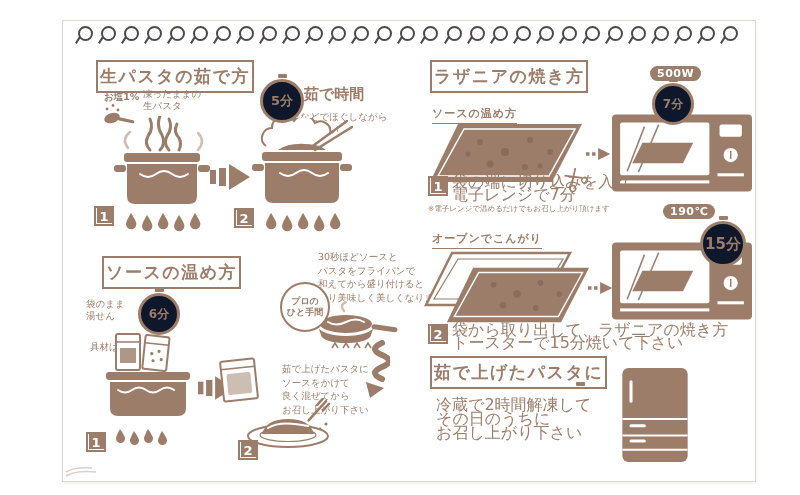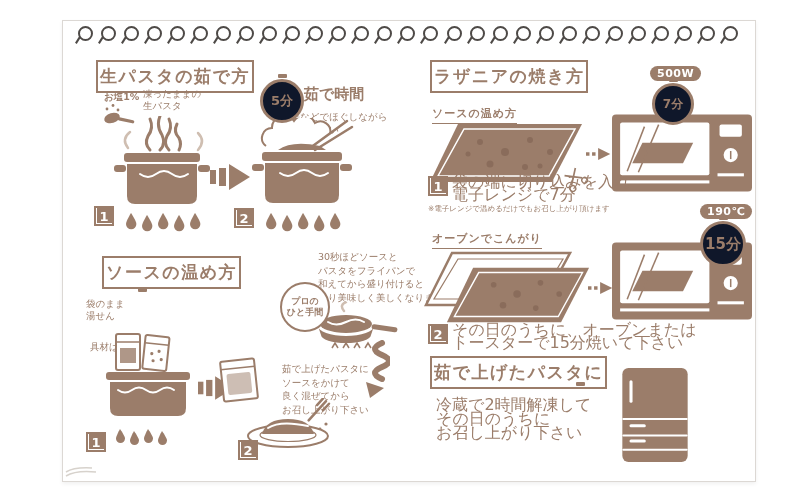--- a/index.html
+++ b/index.html
@@ -179,20 +179,23 @@
 
   
   <section>
     <div class="title-box" style="left:102px;top:256px">ソースの温め方</div>
 
     <div class="txt small center" style="left:86px;top:298px;width:52px;line-height:12px">袋のまま
 湯せん</div>
 
     <div class="stopwatch" style="left:138px;top:288px">
       <div class="sw-top"></div>
+      <div class="sw-face" style="width:36px;height:36px;font-size:12px">
+        <span>6分</span>
+      </div>
     </div>
 
     <div class="txt small" style="left:90px;top:340px">具材は3分</div>
 
     
     <svg class="ill" style="left:104px;top:330px;width:88px;height:96px" viewBox="0 0 88 96">
       <g>
         <rect class="pouch-bg" x="12" y="4" width="24" height="36" rx="2"></rect>
         <line class="a-line" x1="12" y1="12" x2="36" y2="12"></line>
         <rect class="a-fill" x="16" y="18" width="16" height="15" opacity="0.8"></rect>
@@ -328,21 +331,21 @@
       <circle cx="117" cy="44" r="7" fill="#fff"></circle>
       <line class="a-line" x1="117" y1="40" x2="117" y2="48"></line>
       <rect x="104" y="62" width="26" height="3" fill="#fff"></rect>
     </svg>
 
     <div class="step-badge" style="left:428px;top:176px">1</div>
     <div class="txt" style="left:452px;top:175px">袋の端に切り込みを入れ
 電子レンジで7分</div>
     <div class="txt tiny" style="left:428px;top:204px">※電子レンジで温めるだけでもお召し上がり頂けます</div>
 
-    <div class="tag" style="left:700px;top:204px">190℃</div>
+    <div class="tag" style="left:663px;top:204px">190℃</div>
     <div class="stopwatch" style="left:700px;top:216px">
       <div class="sw-top"></div>
       <div class="sw-face" style="width:40px;height:40px;font-size:15px">
         <span>15分</span>
       </div>
     </div>
 
     <div class="ul-label" style="left:432px;top:231px">オーブンでこんがり</div>
 
     
@@ -376,21 +379,21 @@
       <line class="a-line" x1="32" y1="16" x2="15" y2="60"></line>
       <line class="a-line" x1="46" y1="14" x2="26" y2="61"></line>
       <rect x="8" y="69" width="88" height="3" fill="#fff"></rect>
       <rect x="106" y="14" width="22" height="12" rx="2" fill="#fff"></rect>
       <circle cx="117" cy="44" r="7" fill="#fff"></circle>
       <line class="a-line" x1="117" y1="40" x2="117" y2="48"></line>
       <rect x="104" y="62" width="26" height="3" fill="#fff"></rect>
     </svg>
 
     <div class="step-badge" style="left:428px;top:324px">2</div>
-    <div class="txt" style="left:452px;top:323px">その日のうちに、オーブンまたは
+    <div class="txt" style="left:452px;top:323px">袋から取り出して、ラザニアの焼き方
 トースターで15分焼いて下さい</div>
   </section>
 
   
   <section>
     <div class="title-box" style="left:430px;top:356px">茹で上げたパスタに</div>
 
     <div class="stopwatch" style="left:576px;top:382px">
       <div class="sw-top"></div>
     </div>

